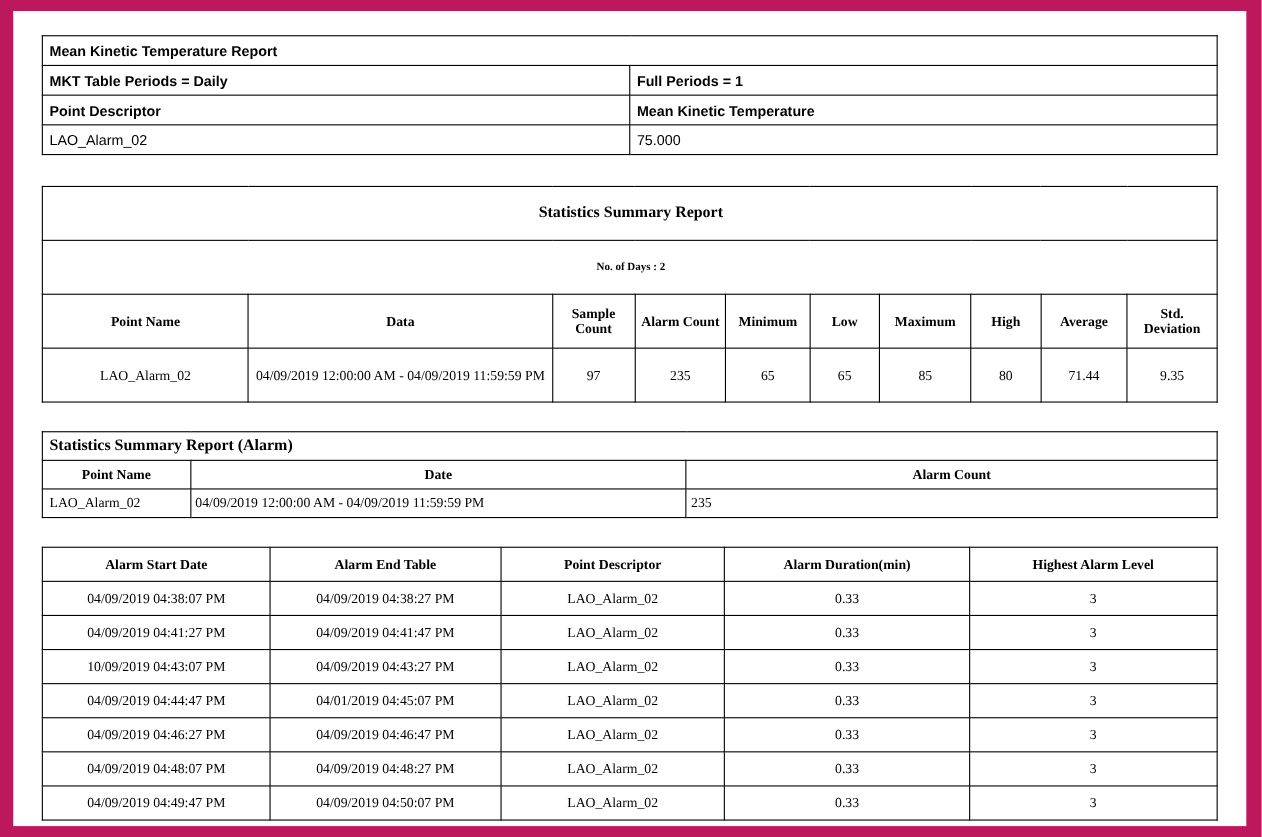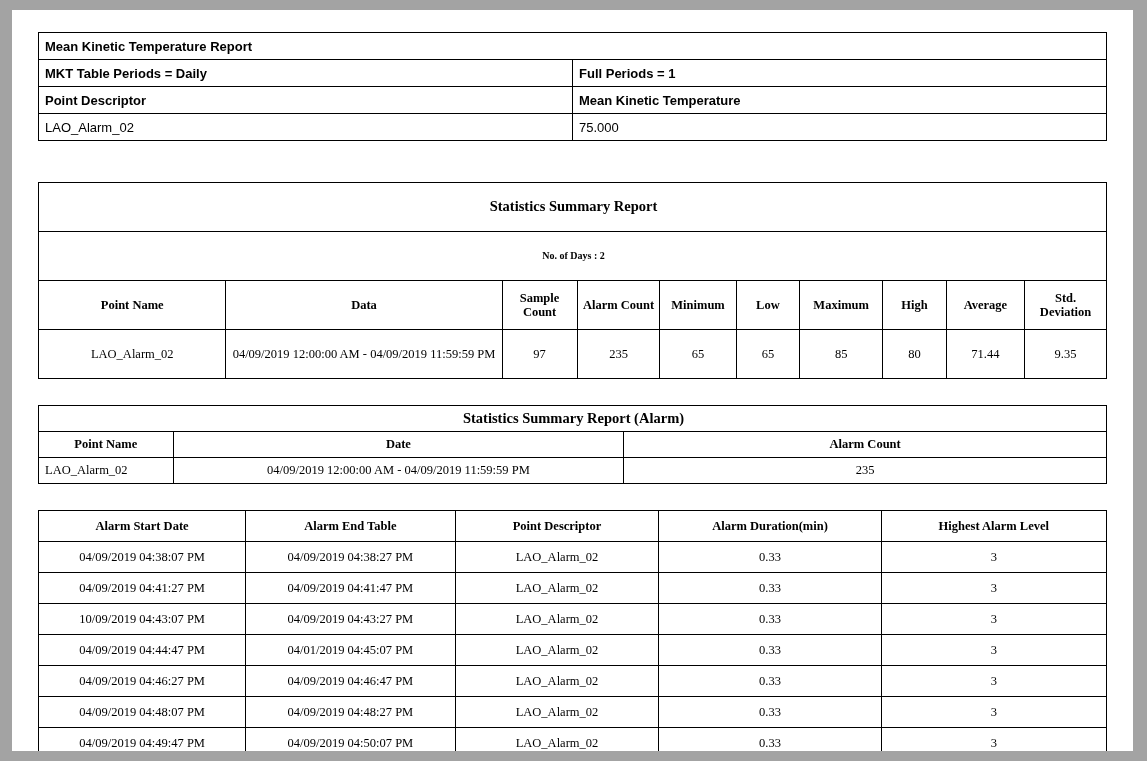--- a/index.html
+++ b/index.html
@@ -4,21 +4,21 @@
 <style>
   html, body {
     margin: 0;
     padding: 0;
     background: #c9c9c9;
     font-family: "Liberation Serif", serif;
   }
   .page {
     width: 1147px;
     height: 761px;
-    background: #a3a3a3;
+    background: #be185d;
     box-sizing: border-box;
     padding: 10px 14px 10px 12px;
   }
   .sheet {
     background: #ffffff;
     width: 100%;
     height: 100%;
     box-sizing: border-box;
     padding: 22px 26px 10px 26px;
     overflow: hidden;
@@ -60,21 +60,20 @@
     font-family: "Liberation Serif", serif;
   }
   .stats-days td {
     font-weight: bold;
     font-size: 10px;
     padding-left: 6px;
     height: 18px;
   }
   .stats-table {
     font-size: 12.5px;
-    margin-top: 13px;
   }
   .stats-table th {
     font-weight: bold;
     text-align: center;
     height: 44px;
     line-height: 1.15;
   }
   .stats-table td {
     text-align: center;
     height: 44px;
@@ -82,21 +81,21 @@
   }
 
   
   .alarm-table { font-size: 12.5px; }
   .alarm-table th {
     font-weight: bold;
     text-align: center;
     height: 21px;
   }
   .alarm-table td {
-    text-align: center;
+    text-align: left;
     height: 21px;
   }
   .alarm-table td.left {
     text-align: left;
     padding-left: 6px;
   }
 
   
   .detail-table { font-size: 12.5px; }
   .detail-table th {

